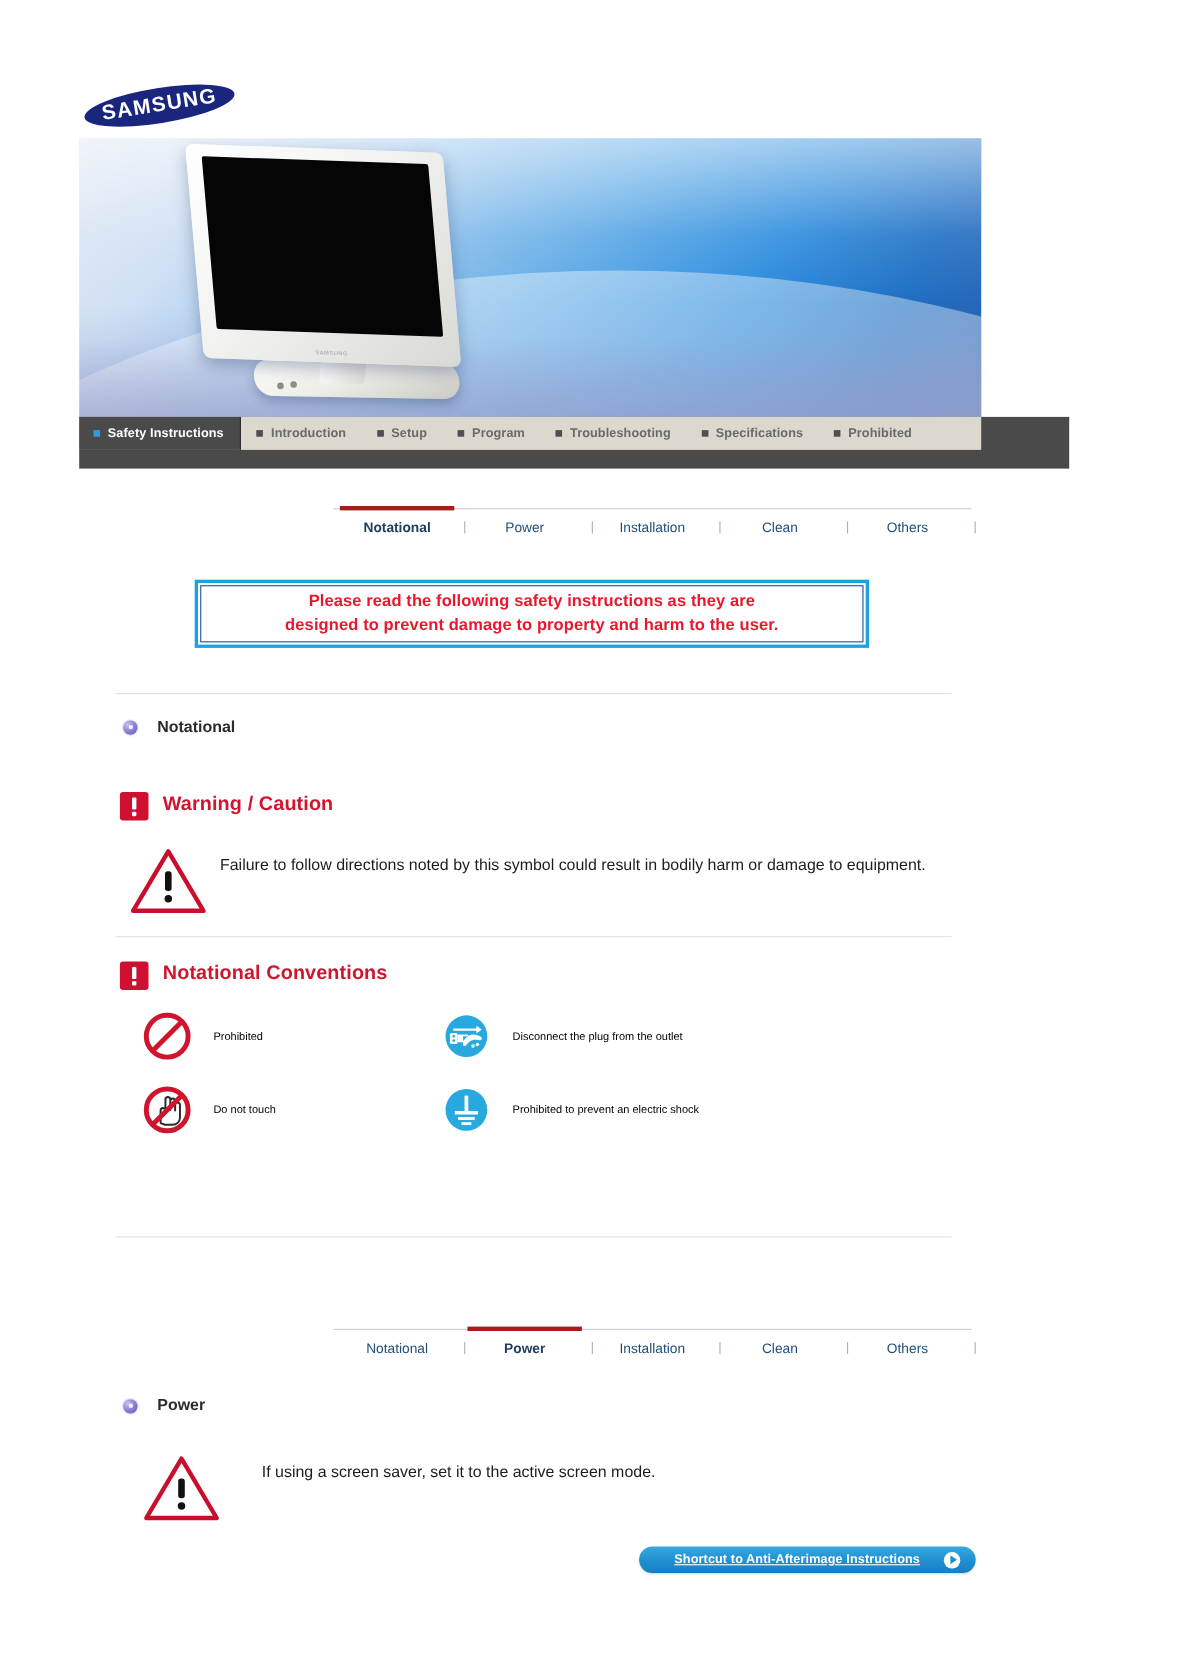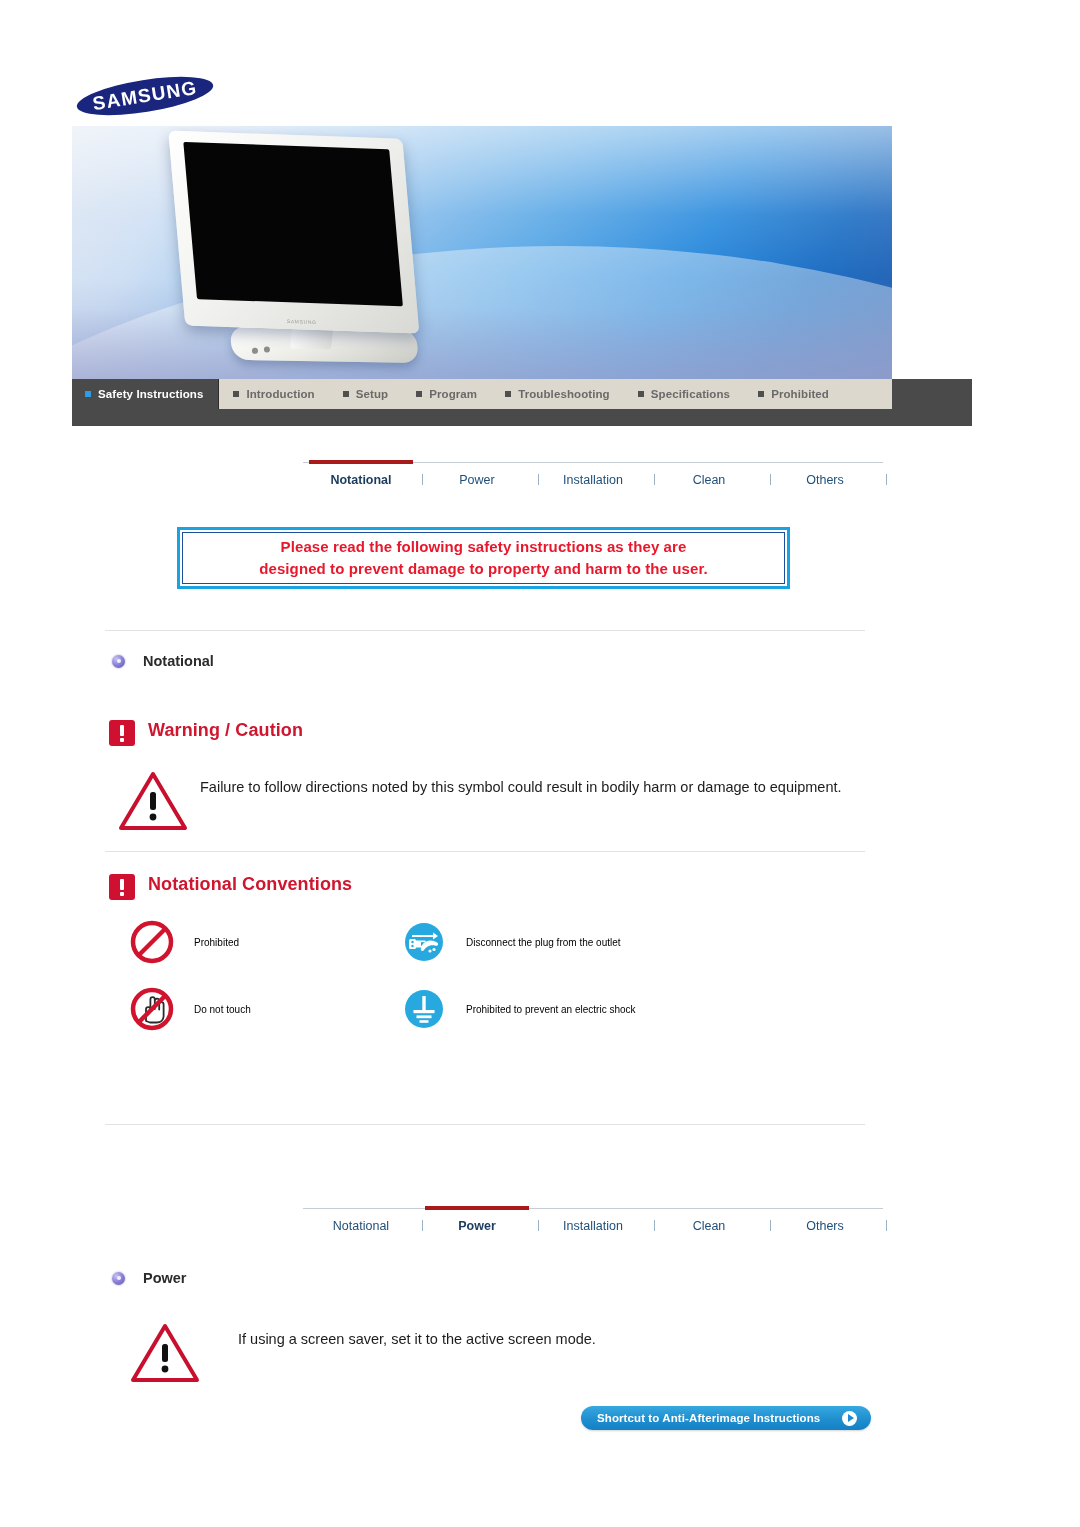--- a/index.html
+++ b/index.html
@@ -388,31 +388,32 @@
     font-size: 10px;
     color: #000000;
   }
 
   
   .shortcut {
     position: absolute;
     left: 581px;
     top: 1406px;
     height: 24px;
-    padding: 0 14px 0 16px;
+    padding: 0 14px 0 32px;
     border-radius: 12px;
     background: linear-gradient(180deg, #37a8e0 0%, #1f8fd0 55%, #1580c4 100%);
     display: flex;
     align-items: center;
     gap: 22px;
     color: #ffffff;
     font-size: 11.5px;
     font-weight: bold;
     letter-spacing: 0.1px;
     box-shadow: 0 1px 2px rgba(0,0,0,0.18);
+    text-decoration: underline;
   }
   .play {
     width: 15px; height: 15px;
     border-radius: 50%;
     background: #ffffff;
     display: flex;
     align-items: center;
     justify-content: center;
     flex: none;
   }

